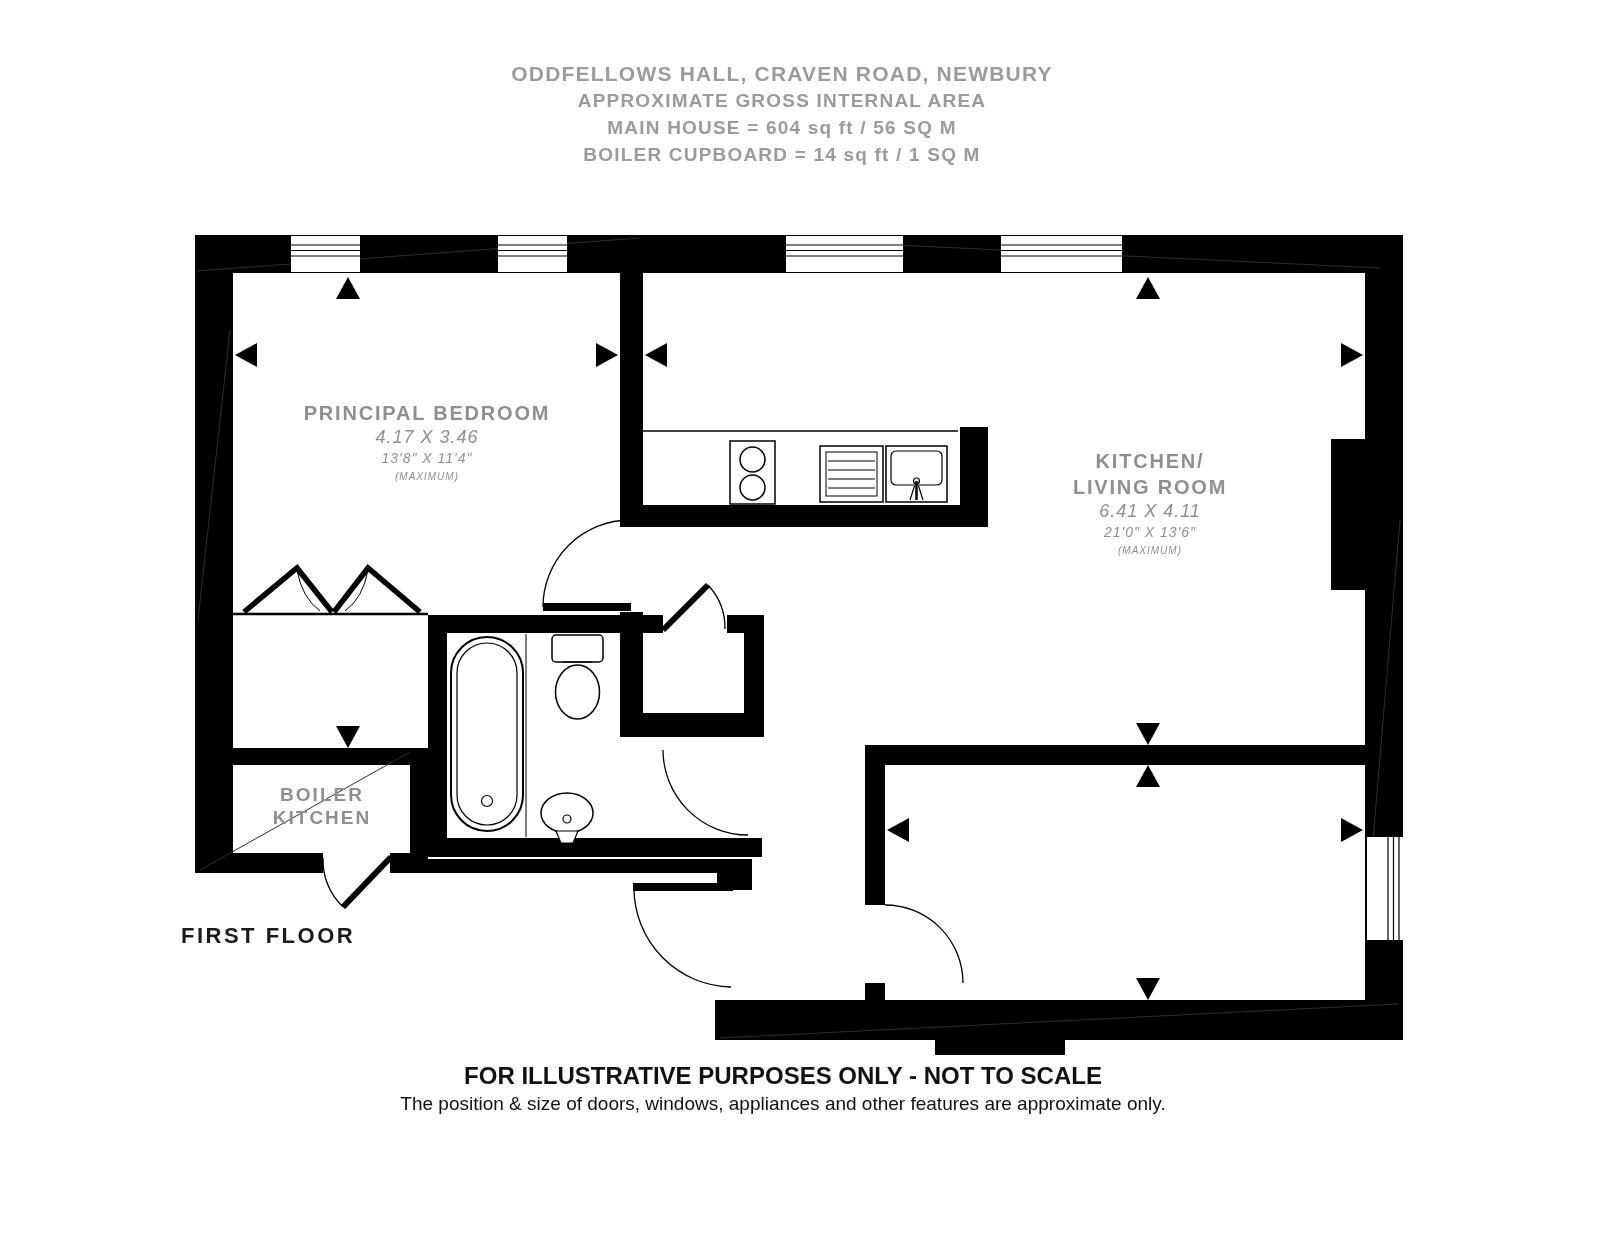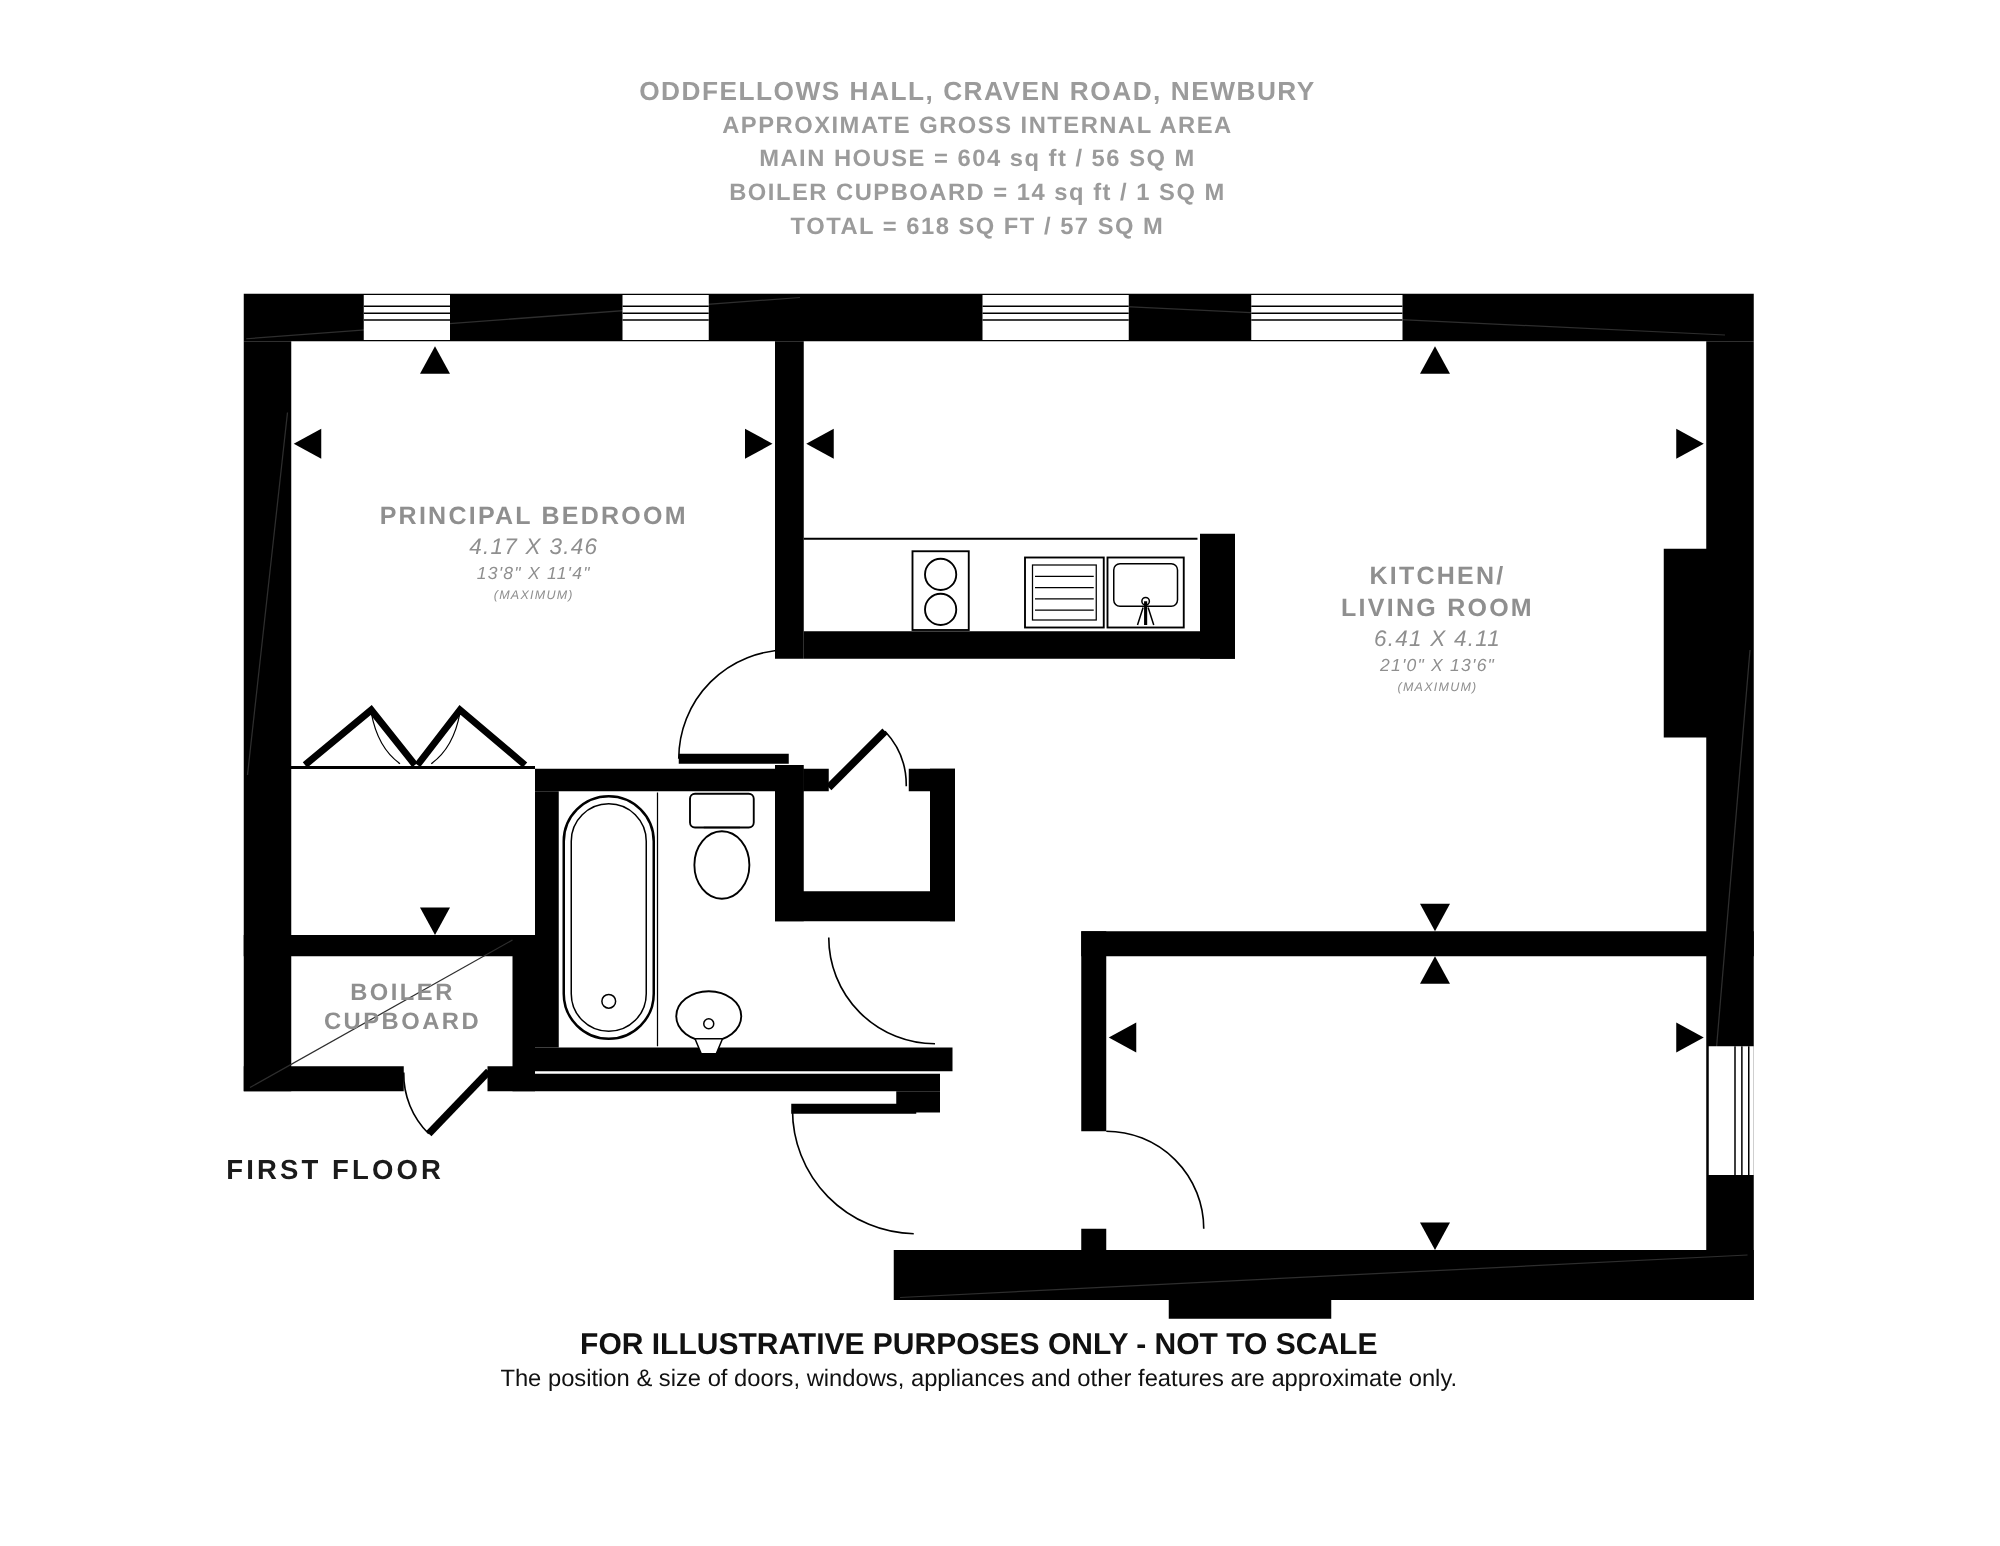--- a/index.html
+++ b/index.html
@@ -188,42 +188,41 @@
       <polygon points="1363,830 1341,818 1341,842"></polygon>
       <polygon points="1148,1000 1136,978 1160,978"></polygon>
     </g>
   </svg>
 
   <div class="txt center header">
     <div class="h1">ODDFELLOWS HALL, CRAVEN ROAD, NEWBURY</div>
     <div class="h2">APPROXIMATE GROSS INTERNAL AREA</div>
     <div class="h2">MAIN HOUSE = 604 sq ft / 56 SQ M</div>
     <div class="h2">BOILER CUPBOARD = 14 sq ft / 1 SQ M</div>
-    <div class="h2">TOTAL = 618 SQ FT / 57 SQ M</div>
   </div>
 
   <div class="txt center roomlabel pb">
     <div class="rname">PRINCIPAL BEDROOM</div>
     <div class="dimm">4.17 X 3.46</div>
     <div class="dimft">13'8" X 11'4"</div>
     <div class="note">(MAXIMUM)</div>
   </div>
 
   <div class="txt center roomlabel kl">
     <div class="rname">KITCHEN/</div>
     <div class="rname">LIVING ROOM</div>
     <div class="dimm">6.41 X 4.11</div>
     <div class="dimft">21'0" X 13'6"</div>
     <div class="note">(MAXIMUM)</div>
   </div>
 
 
   <div class="txt center bc">
     <div>BOILER</div>
-    <div>CUPBOARD</div>
+    <div>KITCHEN</div>
   </div>
 
   <div class="txt firstfloor">FIRST FLOOR</div>
 
   <div class="txt center footer">
     <div class="f1">FOR ILLUSTRATIVE PURPOSES ONLY - NOT TO SCALE</div>
     <div class="f2">The position &amp; size of doors, windows, appliances and other features are approximate only.</div>
   </div>
 
 </div>

